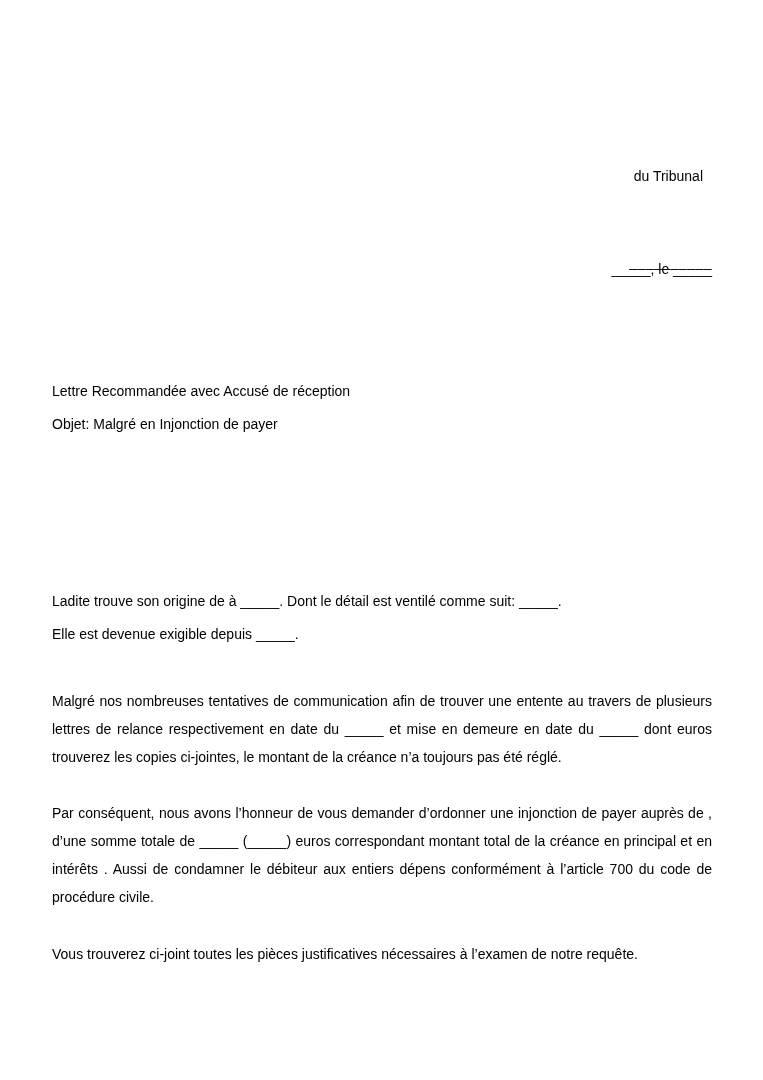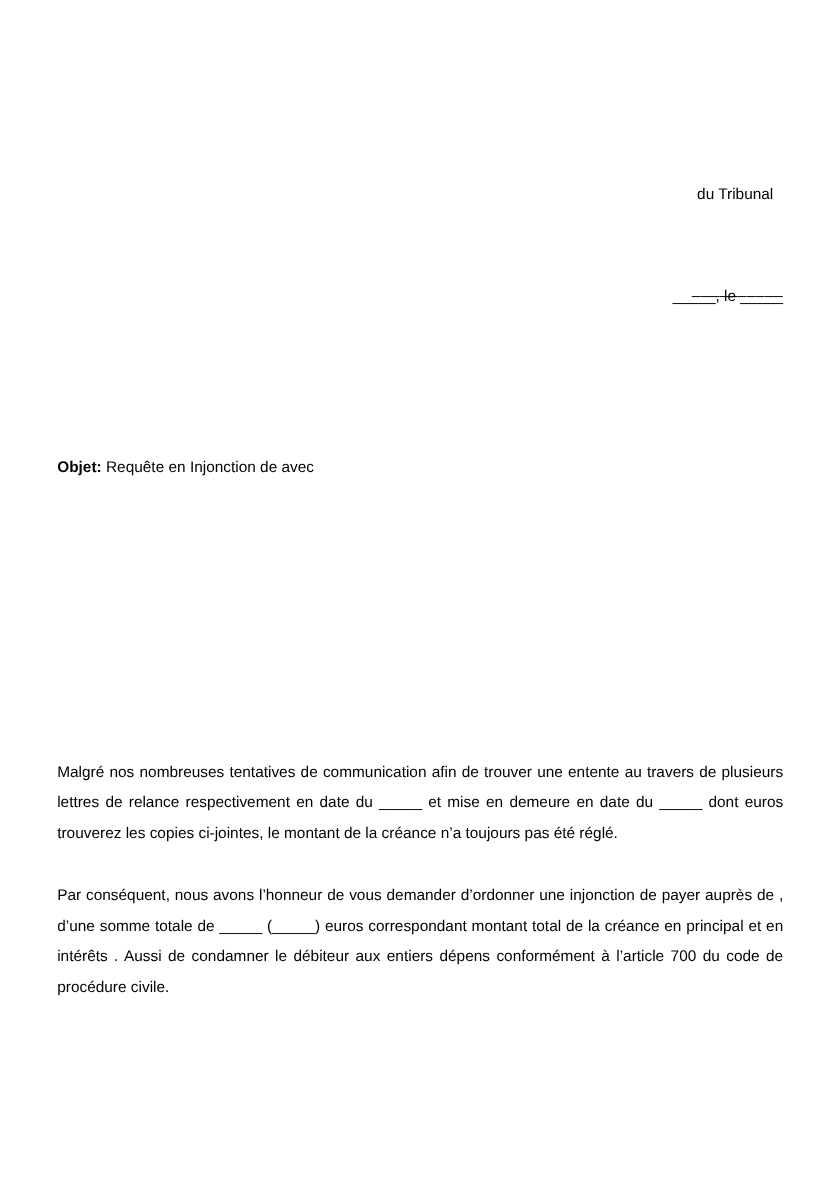--- a/index.html
+++ b/index.html
@@ -29,38 +29,42 @@
     left: 52px;
     width: 660px;
     text-align: justify;
   }
   .p-origin     { top: 587px; }
   .p-exigible   { top: 620px; }
   .p-malgre     { top: 687px; }
   .p-consequent { top: 799px; }
   .p-pieces     { top: 940px; }
 
-  .bold { font-weight: bold; }
+  .bold { font-weight: normal; }
 </style>
 </head>
 <body>
 
 <div class="page">
 
   <div class="abs line-tribunal right">du Tribunal</div>
 
   <div class="abs line-blank right">__________</div>
 
   <div class="abs line-dateline right">_____, le _____</div>
 
+  <div class="abs line-mail">Lettre Recommandée avec Accusé de réception</div>
 
   <div class="abs line-subject">
-    <span class="bold">Objet:</span><span> Requête en Injonction de avec</span>
+    <span class="bold">Objet:</span><span> Malgré en Injonction de payer</span>
   </div>
 
+  <p class="abs para p-origin">Ladite trouve son origine de à _____. Dont le détail est ventilé comme suit: _____.</p>
 
+  <p class="abs para p-exigible">Elle est devenue exigible depuis _____.</p>
 
   <p class="abs para p-malgre">Malgré nos nombreuses tentatives de communication afin de trouver une entente au travers de plusieurs lettres de relance respectivement en date du _____ et mise en demeure en date du _____ dont euros trouverez les copies ci-jointes, le montant de la créance n’a toujours pas été réglé.</p>
 
   <p class="abs para p-consequent">Par conséquent, nous avons l’honneur de vous demander d’ordonner une injonction de payer auprès de , d’une somme totale de _____ (_____) euros correspondant montant total de la créance en principal et en intérêts . Aussi de condamner le débiteur aux entiers dépens conformément à l’article 700 du code de procédure civile.</p>
 
+  <p class="abs para p-pieces">Vous trouverez ci-joint toutes les pièces justificatives nécessaires à l’examen de notre requête.</p>
 
 </div>
 
 </body></html>

